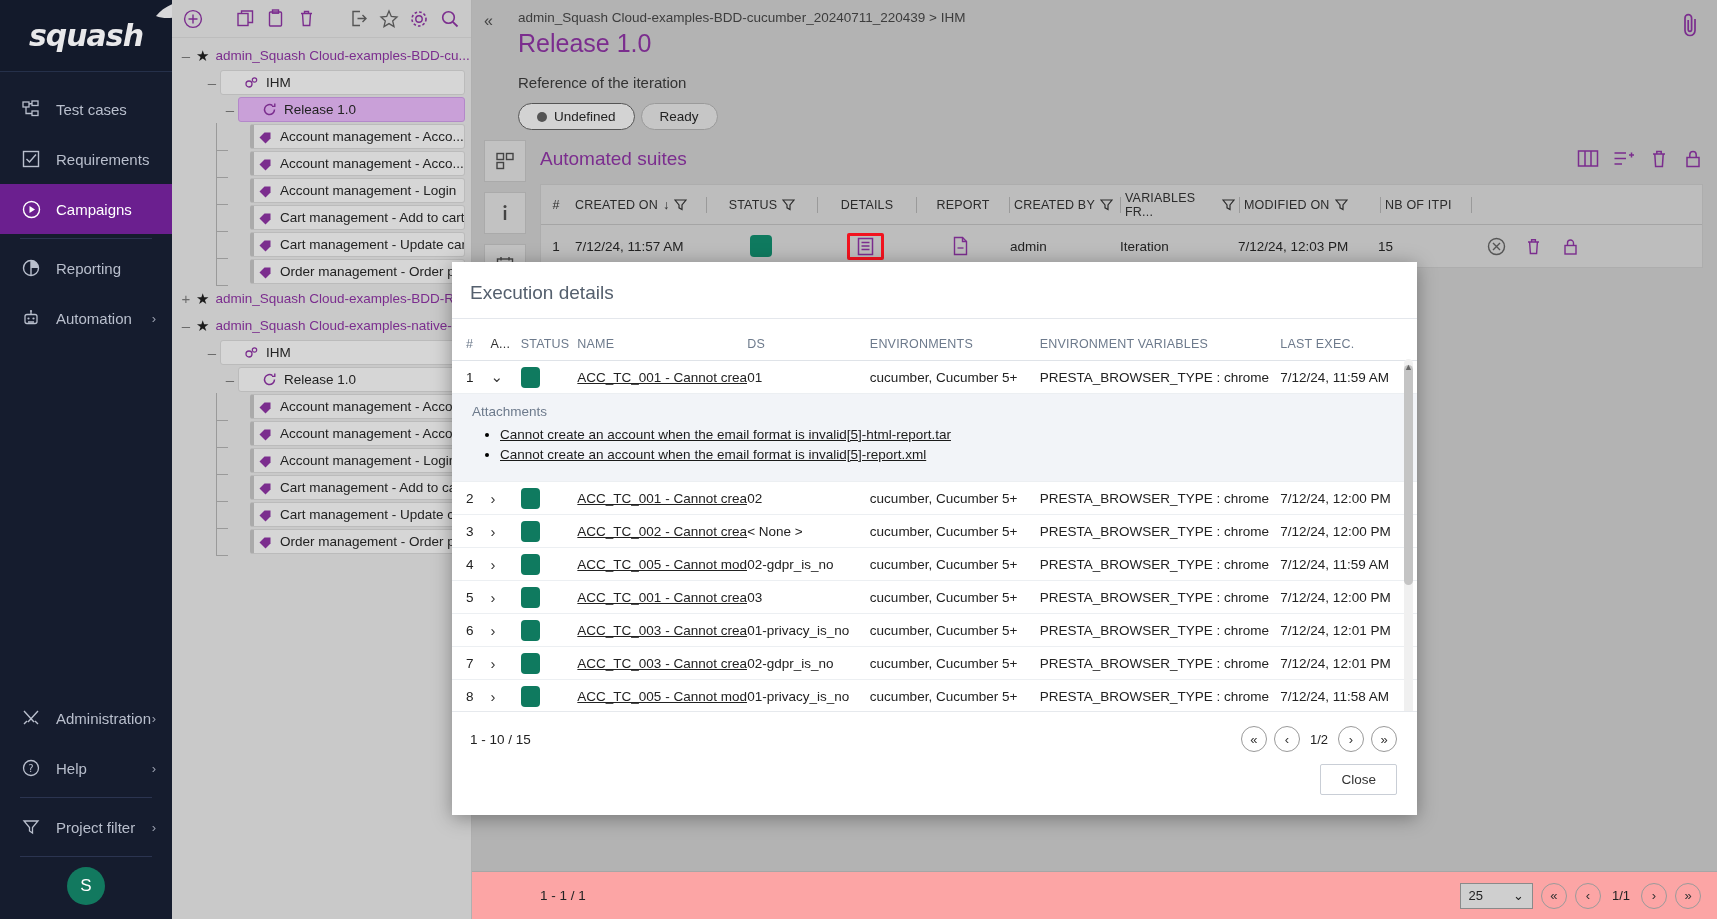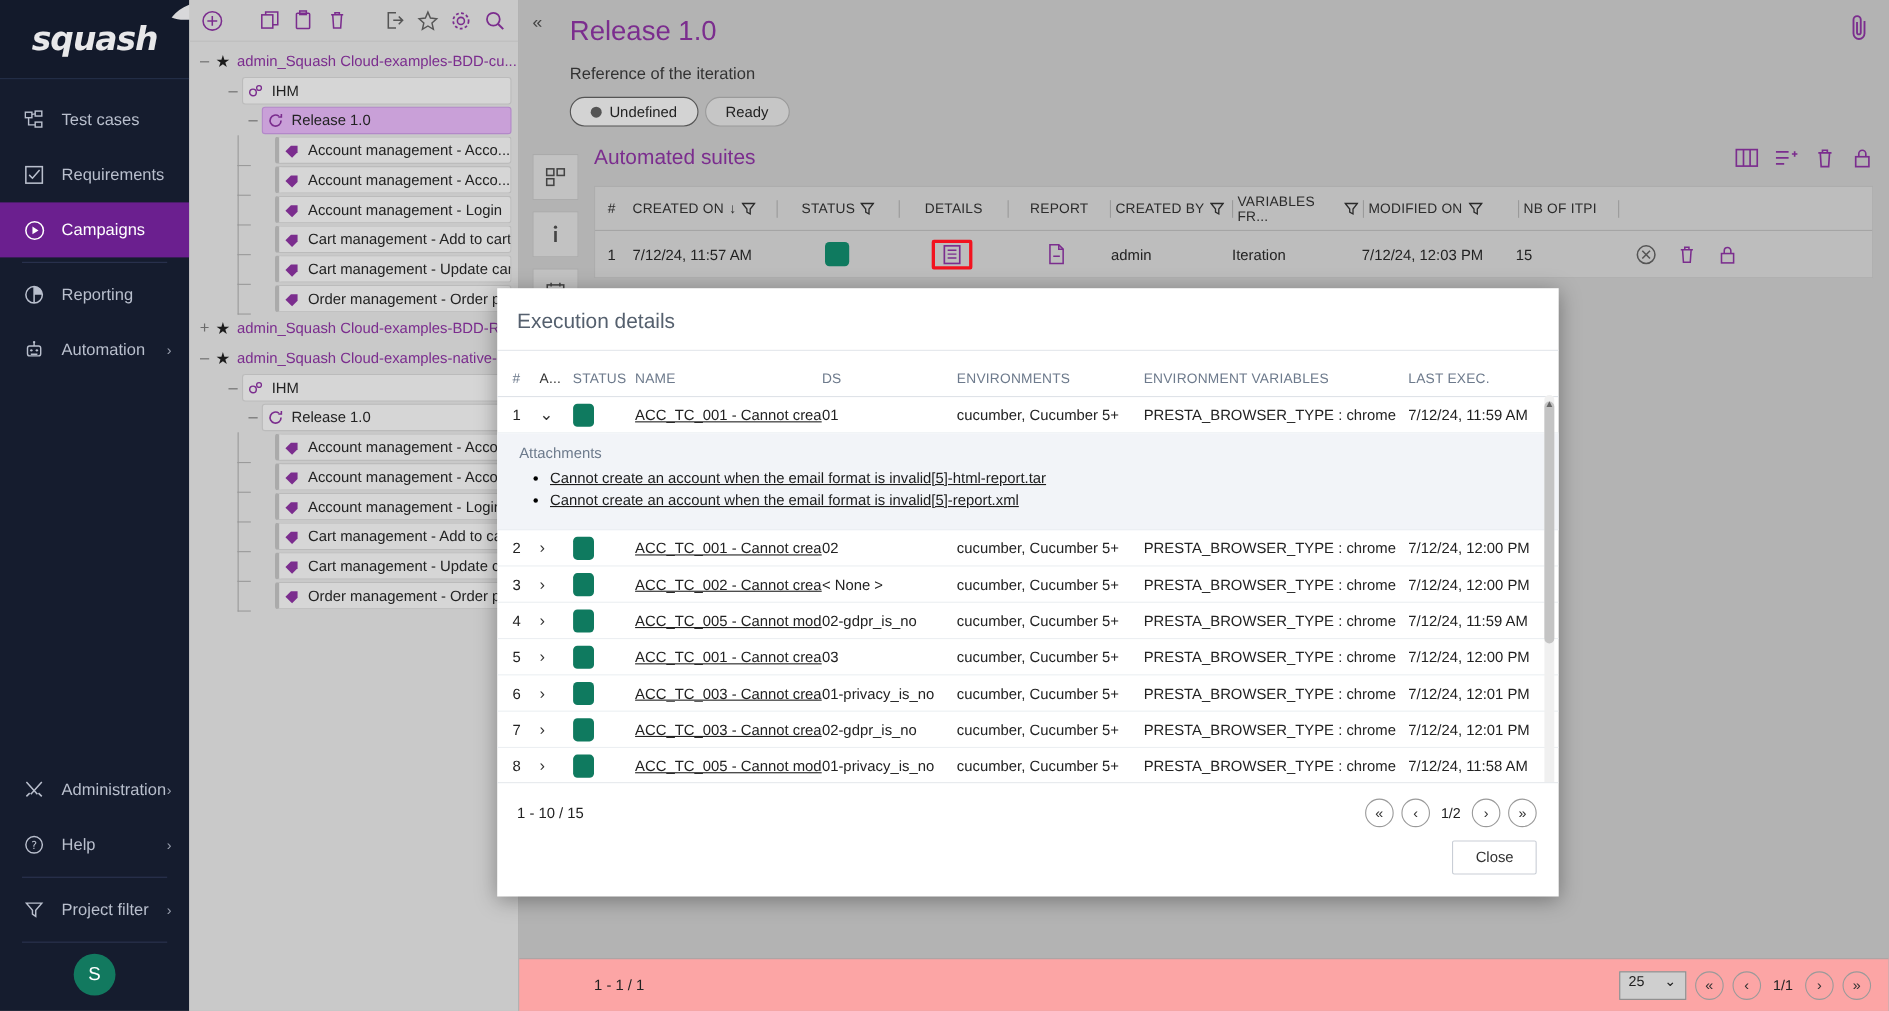--- a/index.html
+++ b/index.html
@@ -65,21 +65,21 @@
   .tnode .toggler {
     width: 16px; height: 16px; margin-left: 6px; flex: 0 0 16px;
     display:flex; align-items:center; justify-content:center;
     color:#6b6b6b; font-size: 15px; cursor:pointer;
   }
   .tnode .star { color: #1b1b1b; font-size: 15px; margin: 0 6px 0 2px; }
   .tnode .lbl-root { color: #7b2d8e; font-size: 13.5px; white-space: nowrap; overflow: hidden; }
   .tnode-box {
     display: flex; align-items: center; height: 25px; flex: 1;
     background: #d6d6d6; border: 1px solid #bbb; border-radius: 3px;
-    padding: 0 4px; margin-right: 6px; font-size: 13.5px; color: #222;
+    padding: 0 23px; margin-right: 6px; font-size: 13.5px; color: #222;
     white-space: nowrap; overflow: hidden;
   }
   .tnode-box.selected { background: #c9a0d8; border-color: #b388c9; }
   .tnode-box .nico { margin-right: 7px; display:flex; align-items:center; color:#7b2d8e; }
   .leaf-row { display:flex; align-items:center; height: 27px; }
   .leaf-indent { width: 78px; flex: 0 0 78px; position: relative; }
   .leaf-indent:before {
     content:''; position:absolute; left: 44px; top: -14px; width: 1px; height: 28px; background:#9a9a9a;
   }
   .leaf-indent:after {
@@ -171,21 +171,21 @@
 
   
   .bottom-bar {
     position: absolute; left: 0; right: 0; bottom: 0; height: 48px;
     background: #fca5a5; border-top: 1px solid #a6a6a6;
     display: flex; align-items: center; justify-content: space-between;
     padding: 0 16px 0 68px; font-size: 13.5px; color: #222;
   }
   .bb-right { display: flex; align-items: center; gap: 8px; }
   .select-box {
-    display: flex; align-items: flex-start; gap: 18px; height: 26px;
+    display: flex; align-items: center; gap: 30px; height: 26px;
     border: 1px solid #8a8a8a; background: #cfcfcf; padding: 0 8px;
     font-size: 13px; cursor: pointer;
   }
   .pgbtn {
     width: 26px; height: 26px; border-radius: 50%; border: 1px solid #9a9a9a;
     display: flex; align-items: center; justify-content: center;
     font-size: 13px; color: #333; cursor: pointer; background: transparent;
   }
   .pglabel { font-size: 13px; color: #222; padding: 0 3px; }
 
@@ -621,20 +621,21 @@
   <div class="main">
 
     <div class="clip-btn">
       <svg width="22" height="26" viewBox="0 0 22 26">
           <path d="M16 7 L16 18.5 A5 5 0 0 1 6 18.5 L6 6 A3.3 3.3 0 0 1 12.6 6 L12.6 17.6 A1.7 1.7 0 0 1 9.2 17.6 L9.2 8" fill="none" stroke="#7b2d8e" stroke-width="1.7"></path>
         </svg>
     </div>
 
     <div class="main-head">
       <div class="dblchev">«</div>
+      <div class="breadcrumb">admin_Squash Cloud-examples-BDD-cucumber_20240711_220439 &gt; IHM</div>
       <div class="page-title">Release 1.0</div>
       <div class="ref-label">Reference of the iteration</div>
       <div class="status-pills">
         <div class="pill">
           <span class="dot"></span>
           <span>Undefined</span>
         </div>
         <div class="pill plain">
           <span>Ready</span>
         </div>

